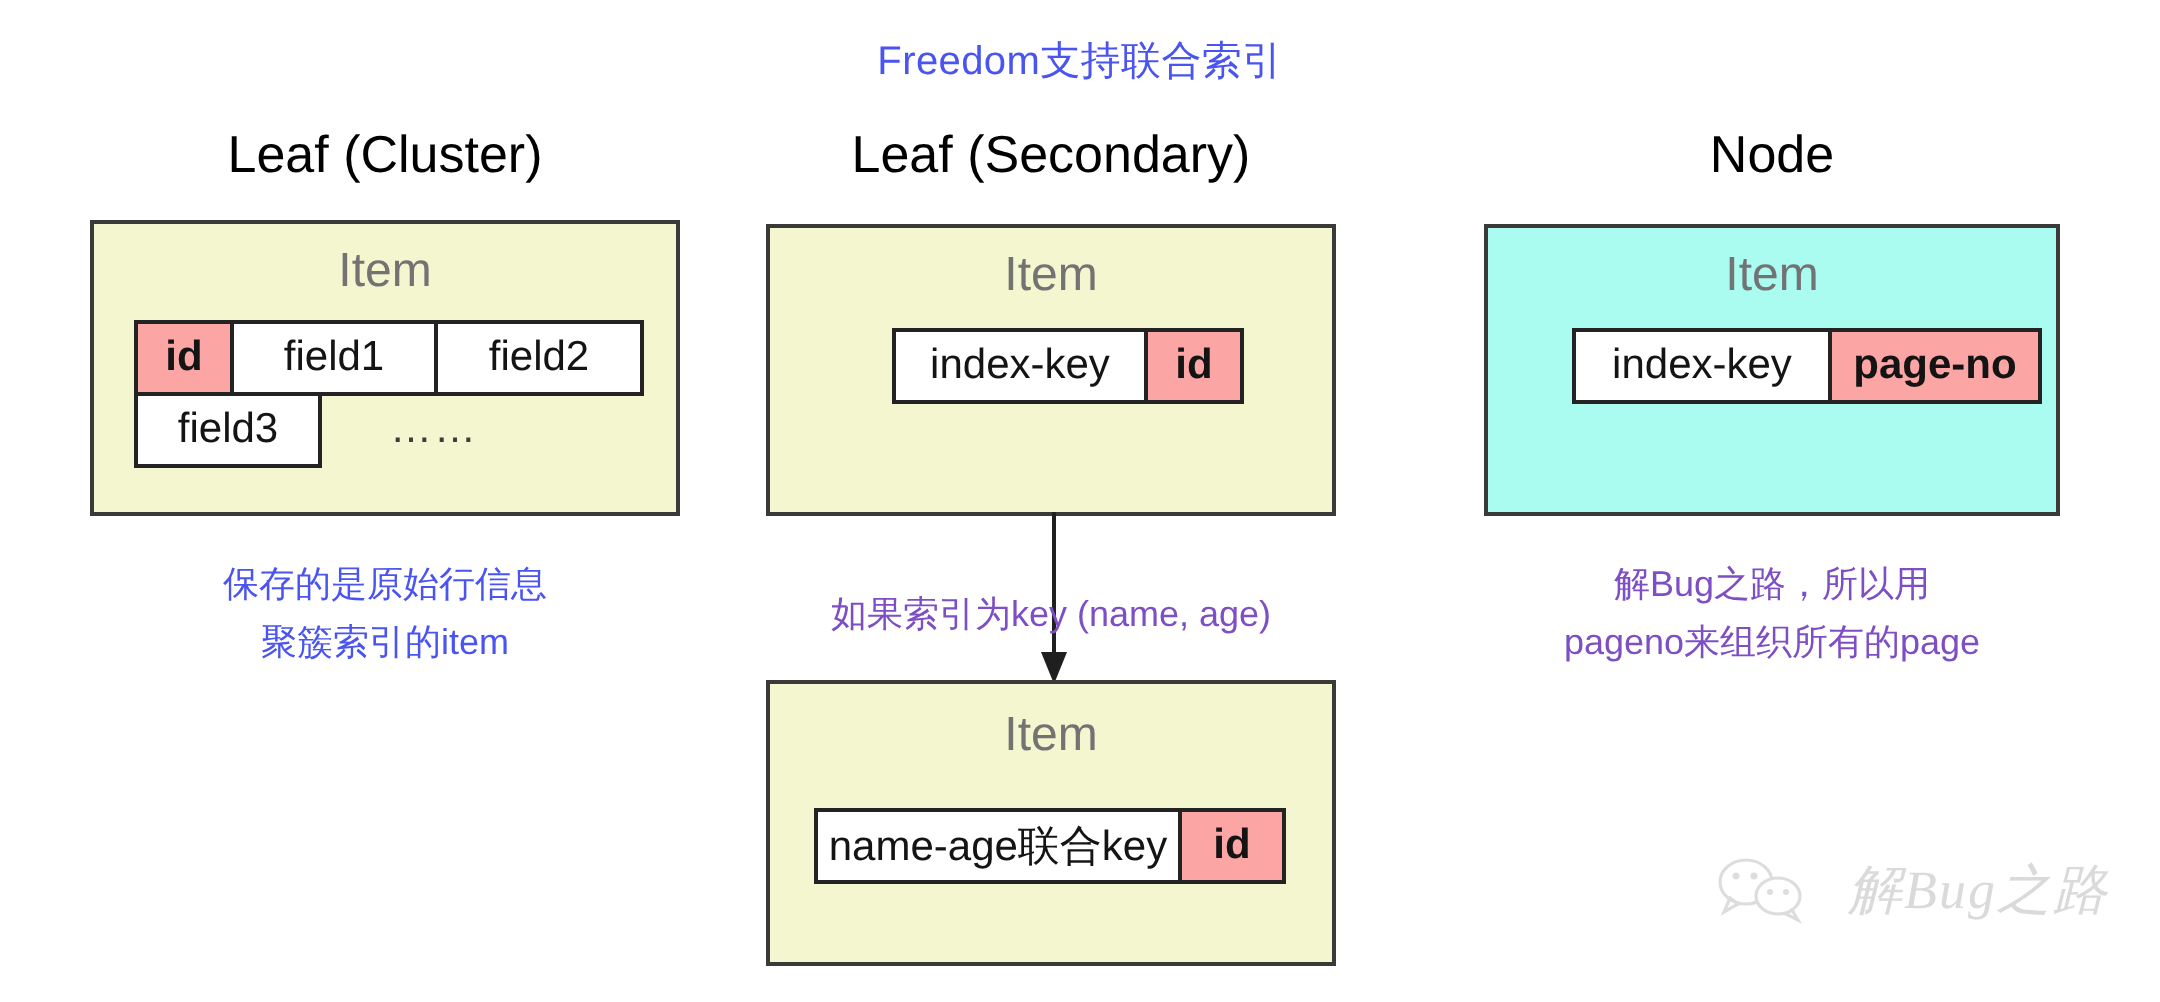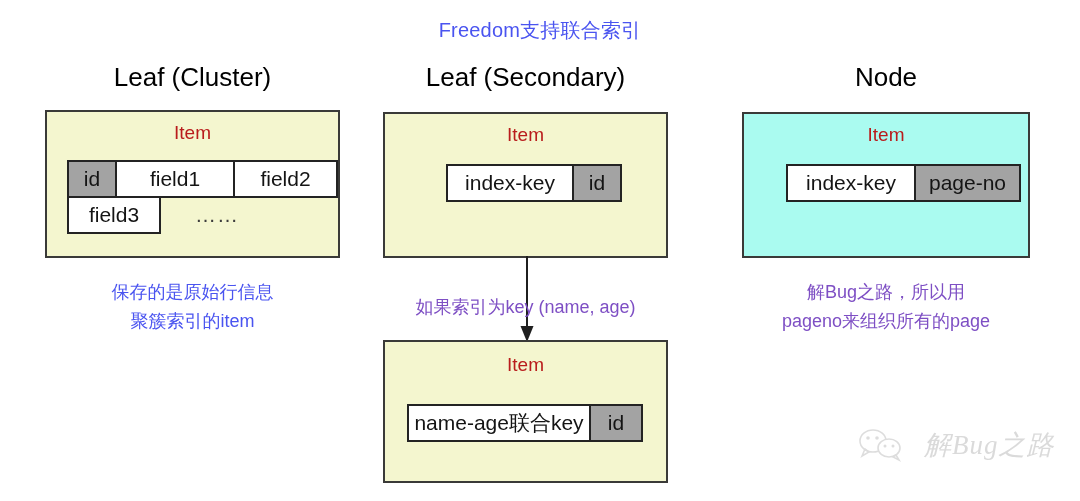--- a/index.html
+++ b/index.html
@@ -60,22 +60,22 @@
   #box-cluster   { left: 45px;  top: 110px; width: 295px; height: 148px; }
   #box-secondary { left: 383px; top: 112px; width: 285px; height: 146px; }
   #box-node      { left: 742px; top: 112px; width: 288px; height: 146px; }
   #box-composite { left: 383px; top: 340px; width: 285px; height: 143px; }
 
   .item-label {
     position: absolute;
     left: 0;
     width: 100%;
     text-align: center;
-    font-size: 19px;
-    color: #b91c1c;
+    font-size: 24px;
+    color: #737373;
     white-space: nowrap;
   }
   #box-cluster   .item-label { top: 10px; }
   #box-secondary .item-label { top: 10px; }
   #box-node      .item-label { top: 10px; }
   #box-composite .item-label { top: 12px; }
 
   
   .cell-row {
     position: absolute;
@@ -89,38 +89,38 @@
     display: flex;
     align-items: center;
     justify-content: center;
     font-size: 21px;
     color: #141414;
     white-space: nowrap;
     height: 38px;
     margin-left: -2px;
   }
   .cell:first-child { margin-left: 0; }
-  .cell.green { background: #a3a3a3; }
+  .cell.green { background: #fca5a5; font-weight: bold; }
 
   .ellipsis {
     display: flex;
     align-items: center;
     justify-content: center;
     font-size: 21px;
     color: #3c3c3c;
     letter-spacing: 1px;
     white-space: nowrap;
     height: 38px;
     padding-left: 34px;
   }
 
   
   #cluster-row-1 { left: 20px; top: 48px; }
   #cluster-row-1 .c-id     { width: 50px; }
-  #cluster-row-1 .c-field1 { width: 120px; }
+  #cluster-row-1 .c-field1 { width: 104px; }
   #cluster-row-1 .c-field2 { width: 105px; }
 
   #cluster-row-2 { left: 20px; top: 84px; }
   #cluster-row-2 .c-field3 { width: 94px; }
 
   
   #secondary-row { left: 61px; top: 50px; }
   #secondary-row .c-indexkey { width: 128px; }
   #secondary-row .c-id       { width: 50px; }
 

